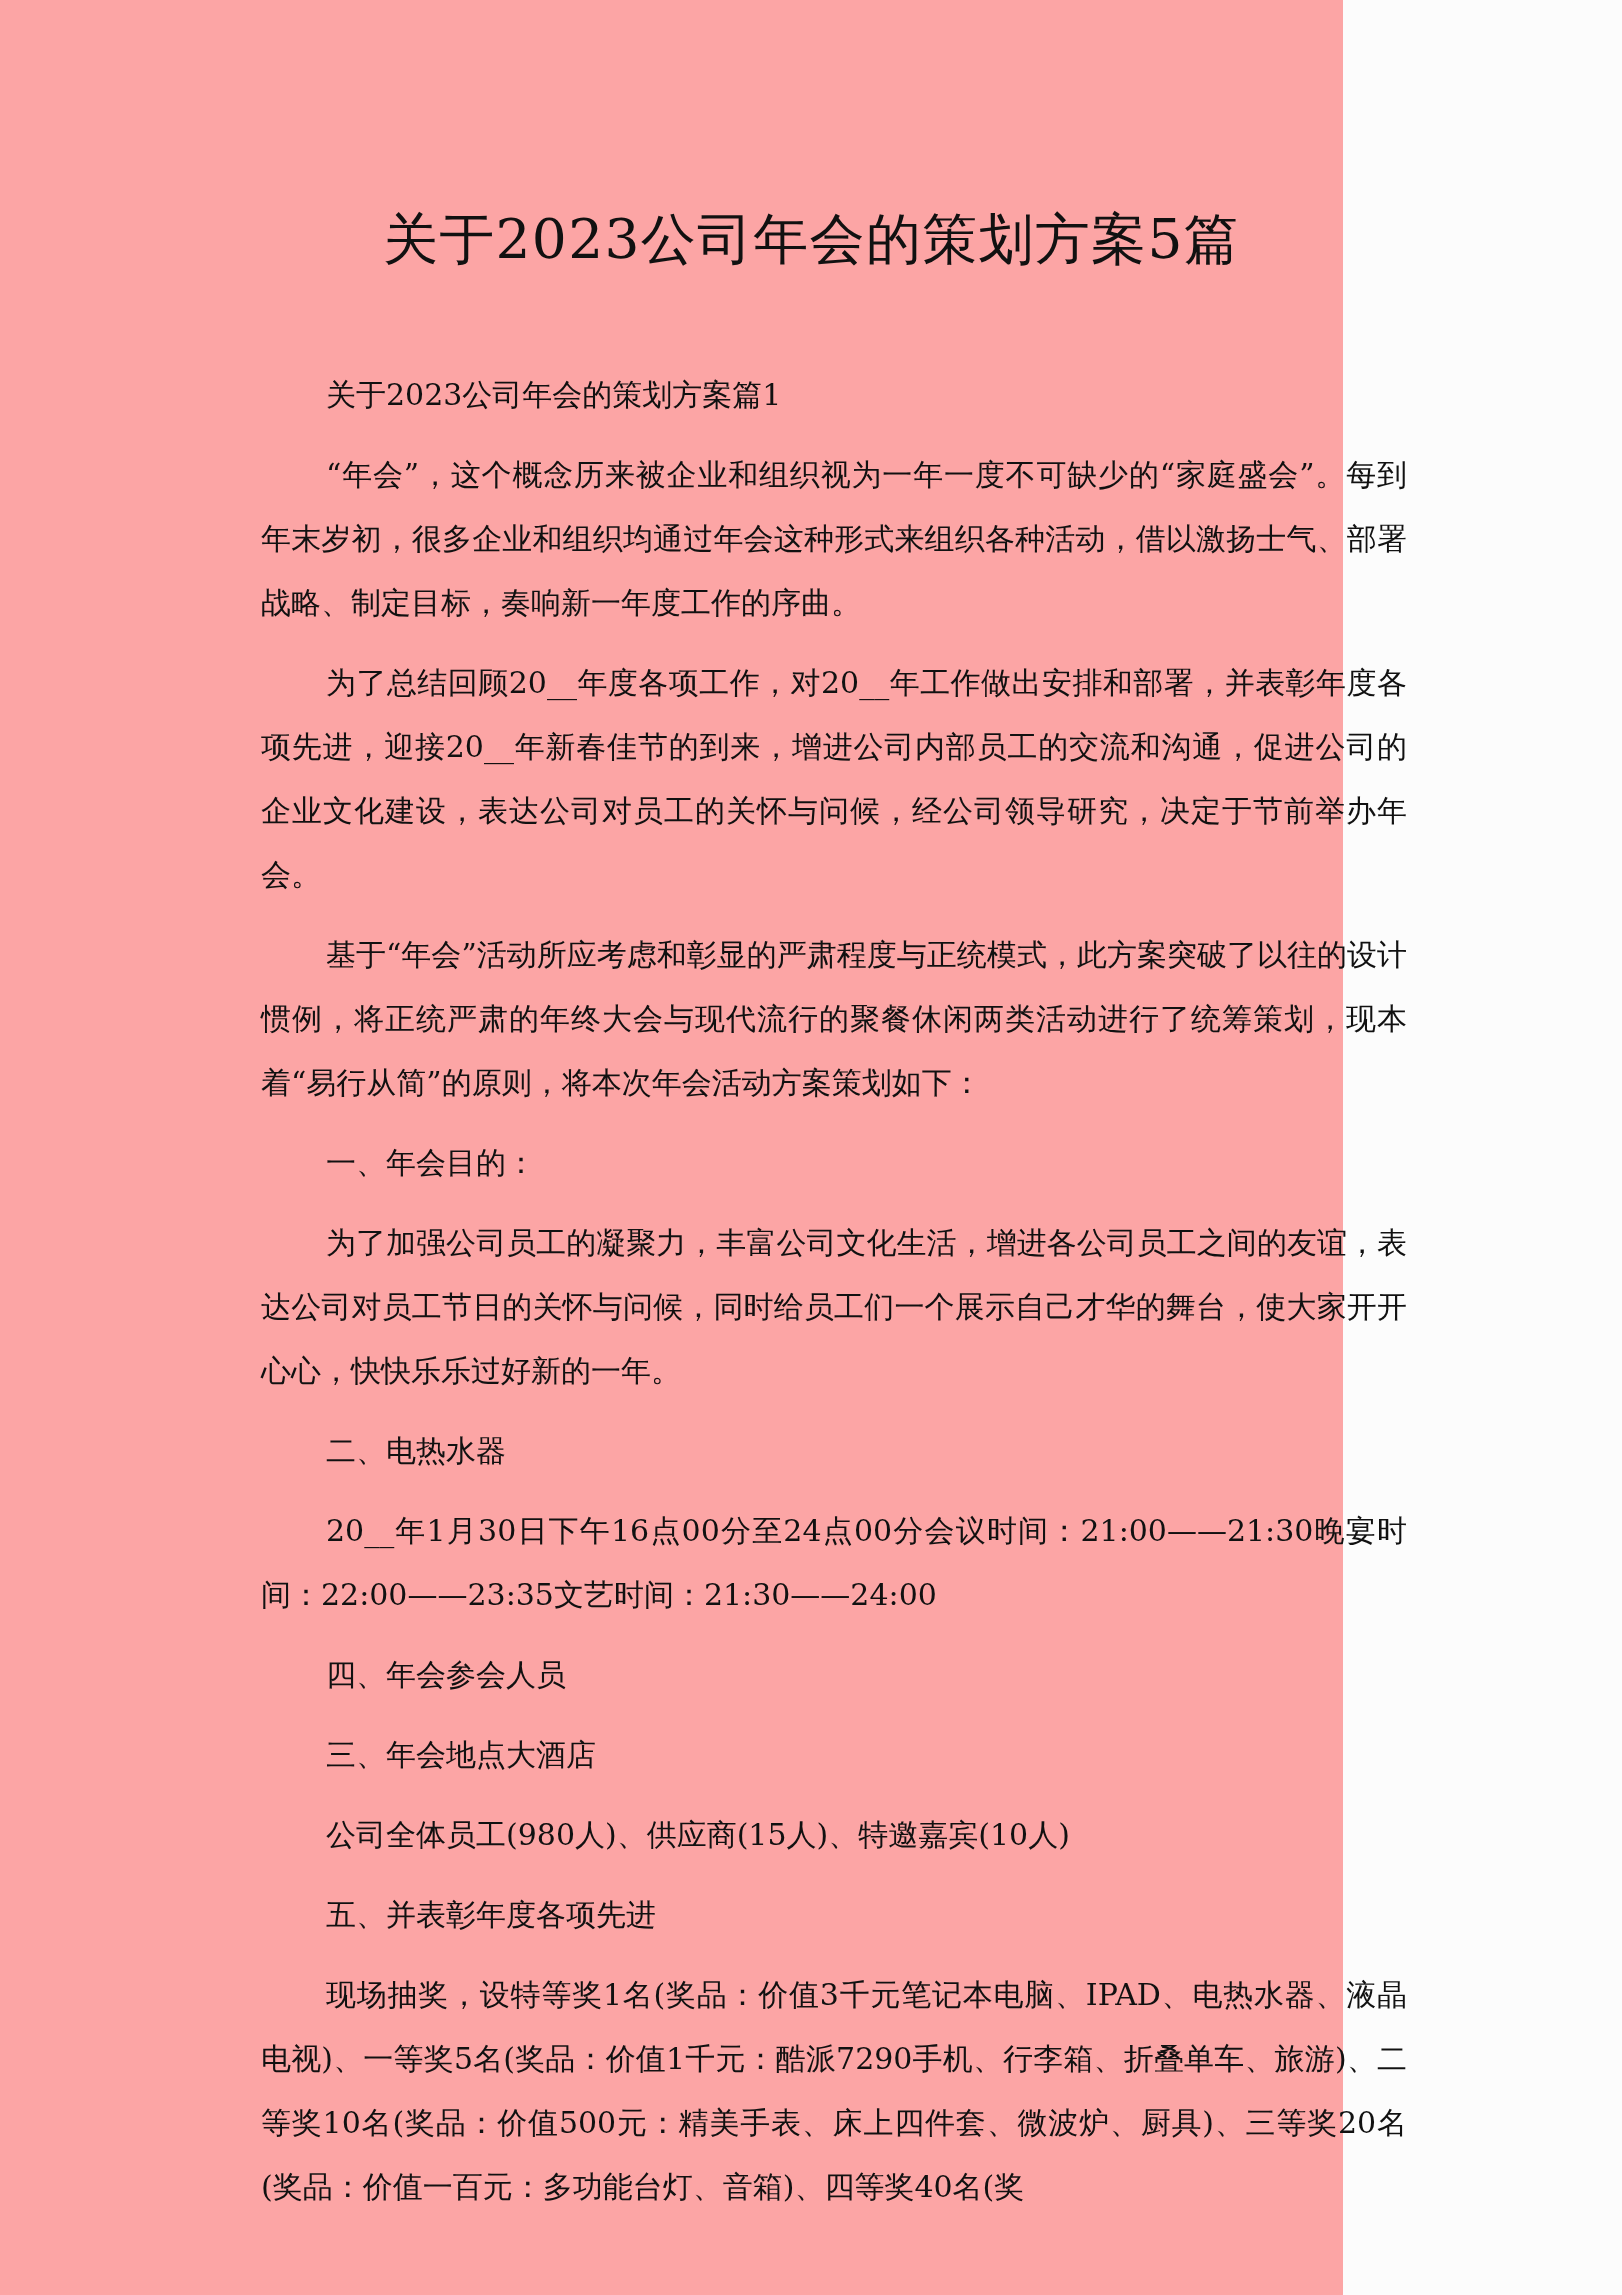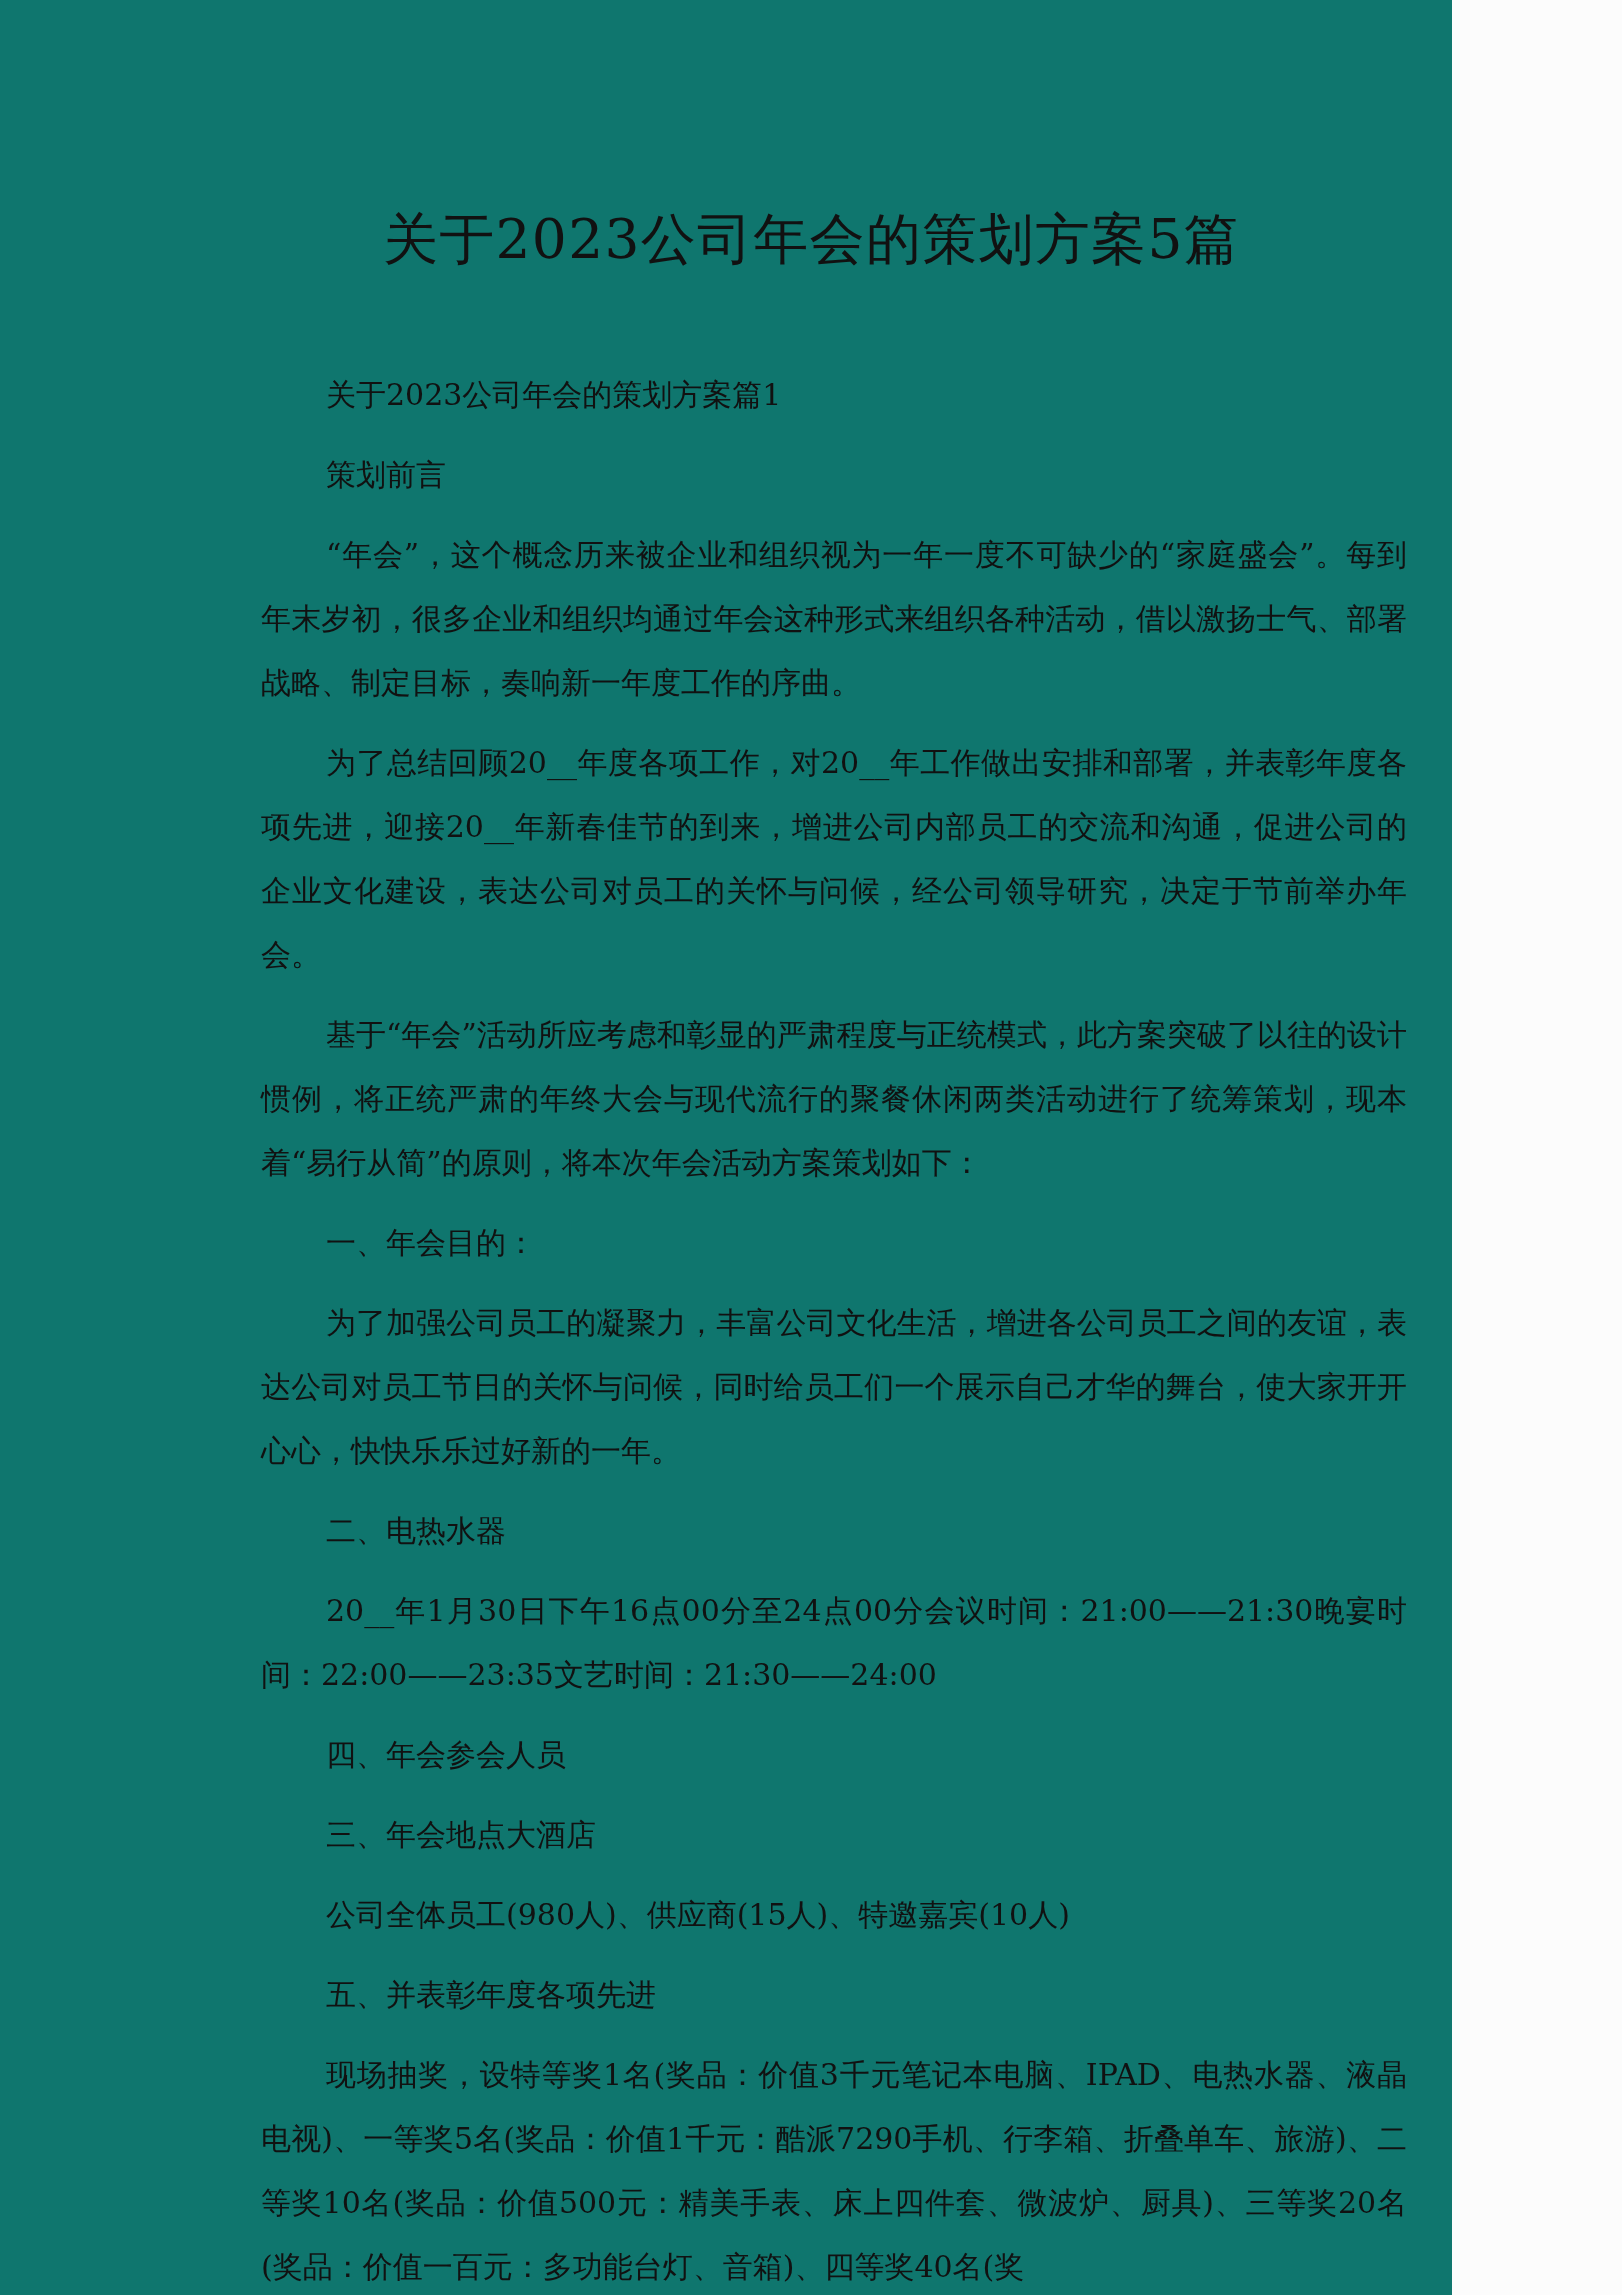--- a/index.html
+++ b/index.html
@@ -11,23 +11,23 @@
       width: 1623px;
       height: 2295px;
       position: relative;
       overflow: hidden;
       color: #111111;
       font-family: "DejaVu Serif", "Liberation Serif", serif;
     }
     .page {
       position: absolute;
       left: 0; top: 0;
-      width: 1452px;
+      width: 1343px;
       height: 2295px;
-      background: #0f766e;
+      background: #fca5a5;
     }
     .doc-title {
       position: absolute;
       left: 0;
       top: 200px;
       width: 1623px;
       text-align: center;
       font-size: 55px;
       line-height: 79px;
       letter-spacing: 1.3px;
@@ -53,21 +53,20 @@
     }
   </style>
 </head>
 <body>
 
 <div class="page">
   <h1 class="doc-title">关于2023公司年会的策划方案5篇</h1>
 
   <div class="body">
     <p class="p">关于2023公司年会的策划方案篇1</p>
-    <p class="p">策划前言</p>
     <p class="p">“年会”，这个概念历来被企业和组织视为一年一度不可缺少的“家庭盛会”。每到年末岁初，很多企业和组织均通过年会这种形式来组织各种活动，借以激扬士气、部署战略、制定目标，奏响新一年度工作的序曲。</p>
     <p class="p">为了总结回顾20__年度各项工作，对20__年工作做出安排和部署，并表彰年度各项先进，迎接20__年新春佳节的到来，增进公司内部员工的交流和沟通，促进公司的企业文化建设，表达公司对员工的关怀与问候，经公司领导研究，决定于节前举办年会。</p>
     <p class="p">基于“年会”活动所应考虑和彰显的严肃程度与正统模式，此方案突破了以往的设计惯例，将正统严肃的年终大会与现代流行的聚餐休闲两类活动进行了统筹策划，现本着“易行从简”的原则，将本次年会活动方案策划如下：</p>
     <p class="p">一、年会目的：</p>
     <p class="p">为了加强公司员工的凝聚力，丰富公司文化生活，增进各公司员工之间的友谊，表达公司对员工节日的关怀与问候，同时给员工们一个展示自己才华的舞台，使大家开开心心，快快乐乐过好新的一年。</p>
     <p class="p">二、电热水器</p>
     <p class="p">20__年1月30日下午16点00分至24点00分会议时间：21:00——21:30晚宴时间：22:00——23:35文艺时间：21:30——24:00</p>
     <p class="p">四、年会参会人员</p>
     <p class="p">三、年会地点大酒店</p>
     <p class="p">公司全体员工(980人)、供应商(15人)、特邀嘉宾(10人)</p>

